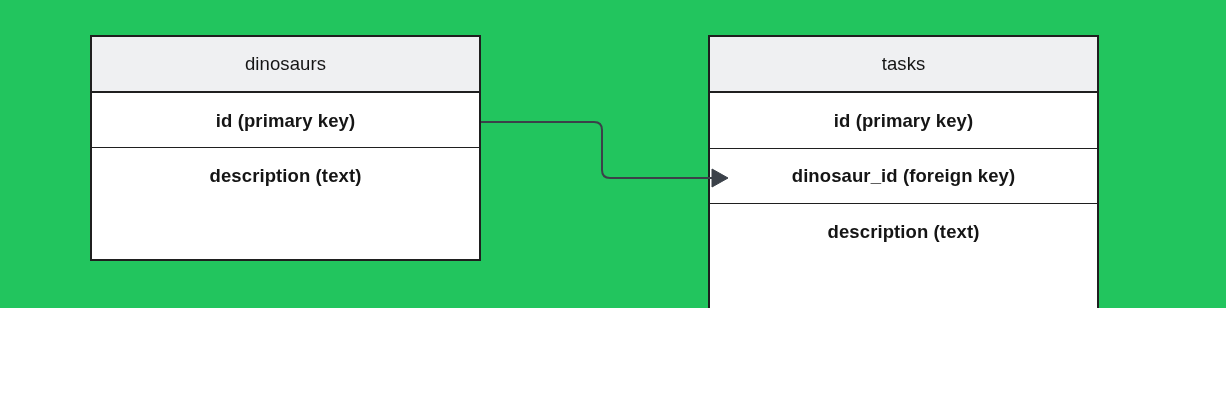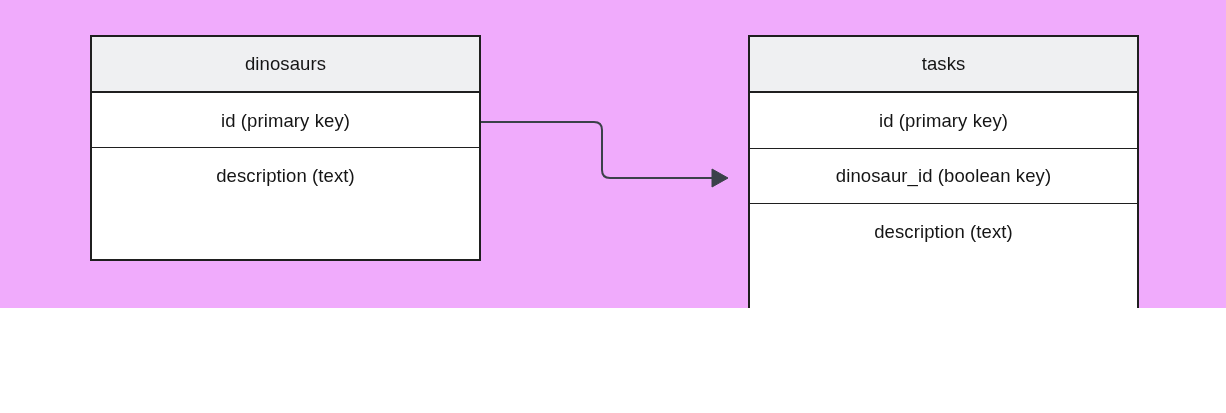--- a/index.html
+++ b/index.html
@@ -7,39 +7,39 @@
     padding: 0;
     background: #ffffff;
   }
   body {
     font-family: "Liberation Sans", sans-serif;
   }
   #canvas {
     position: relative;
     width: 1226px;
     height: 308px;
-    background: #f0abfc;
+    background: #22c55e;
     overflow: hidden;
   }
 
   
   .entity {
     position: absolute;
     box-sizing: border-box;
     border: 2px solid #1f1f1f;
     background: #ffffff;
   }
   #entity-dinosaurs {
     left: 90px;
     top: 35px;
     width: 391px;
     height: 226px;
   }
   #entity-tasks {
-    left: 748px;
+    left: 708px;
     top: 35px;
     width: 391px;
     height: 336px;
   }
 
   .entity-header,
   .entity-row {
     box-sizing: border-box;
     display: flex;
     align-items: center;
@@ -51,20 +51,21 @@
     letter-spacing: 0.1px;
     white-space: nowrap;
   }
   .entity-header {
     background: #eff0f2;
     border-bottom: 2px solid #1f1f1f;
   }
   .entity-row {
     background: #ffffff;
     border-bottom: 1.5px solid #1f1f1f;
+    font-weight: bold;
   }
   .entity-row:last-child {
     border-bottom: none;
   }
 
   
   #entity-dinosaurs .entity-header { height: 56px; }
   #entity-dinosaurs .entity-row    { height: 55.3px; }
 
   
@@ -88,21 +89,21 @@
 
   <div class="entity" id="entity-dinosaurs">
     <div class="entity-header">dinosaurs</div>
     <div class="entity-row">id (primary key)</div>
     <div class="entity-row">description (text)</div>
   </div>
 
   <div class="entity" id="entity-tasks">
     <div class="entity-header">tasks</div>
     <div class="entity-row">id (primary key)</div>
-    <div class="entity-row">dinosaur_id (boolean key)</div>
+    <div class="entity-row">dinosaur_id (foreign key)</div>
     <div class="entity-row">description (text)</div>
   </div>
 
   <svg id="relationship-connector" viewBox="0 0 1226 413">
     <path d="M 481 122 L 594 122 Q 602 122 602 130 L 602 170 Q 602 178 610 178 L 712 178" fill="none" stroke="#3b4149" stroke-width="2" stroke-linecap="butt"></path>
     <polygon points="712,169 728,178 712,187" fill="#3b4149" stroke="#3b4149" stroke-width="1" stroke-linejoin="miter"></polygon>
   </svg>
 
 </div>
 

